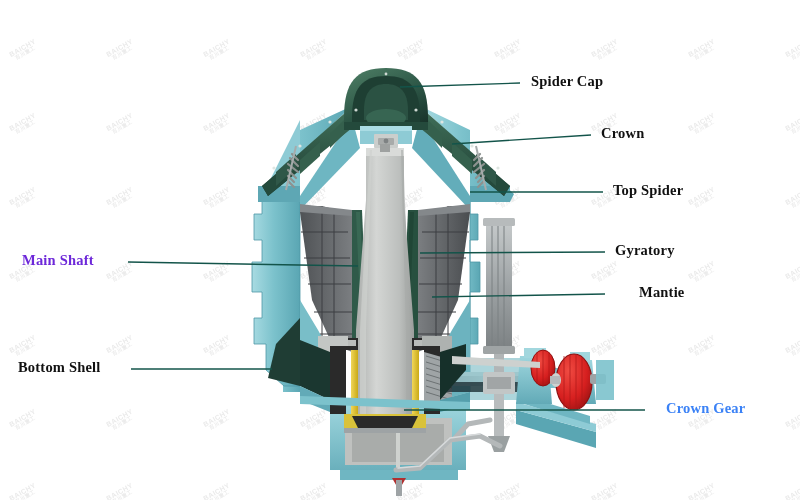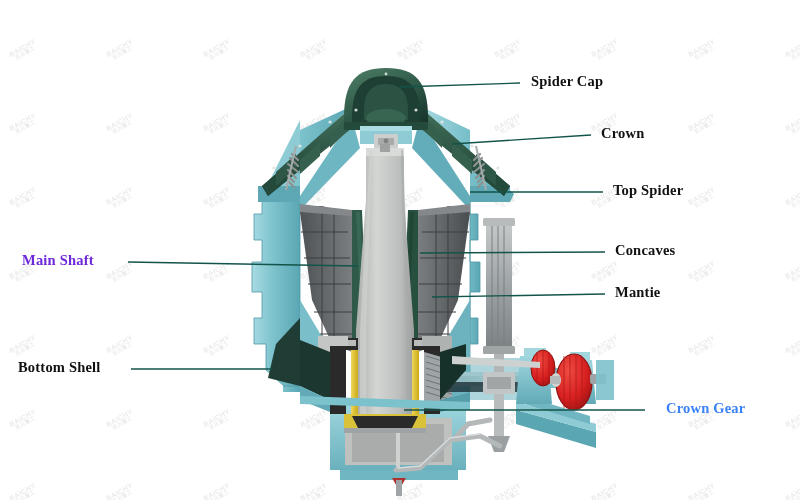--- a/index.html
+++ b/index.html
@@ -594,20 +594,20 @@
         <line x1="128" y1="262" x2="358" y2="266" stroke="#13544a"></line>
         <line x1="131" y1="369" x2="272" y2="369" stroke="#13544a"></line>
       </g>
   </svg>
 
 
   <div id="label-host">
       <div class="label" style="left: 531px; top: 73px; color: rgb(17, 17, 17);">Spider Cap</div>
       <div class="label" style="left: 601px; top: 125px; color: rgb(17, 17, 17);">Crown</div>
       <div class="label" style="left: 613px; top: 182px; color: rgb(17, 17, 17);">Top Spider</div>
-      <div class="label" style="left: 615px; top: 242px; color: rgb(17, 17, 17);">Concaves</div>
-      <div class="label" style="left: 615px; top: 284px; color: rgb(17, 17, 17);">Mantie</div>
+      <div class="label" style="left: 615px; top: 242px; color: rgb(17, 17, 17);">Gyratory</div>
+      <div class="label" style="left: 639px; top: 284px; color: rgb(17, 17, 17);">Mantie</div>
       <div class="label" style="left: 666px; top: 400px; color: #3b82f6;">Crown Gear</div>
       <div class="label" style="left: 22px; top: 252px; color: #6d28d9;">Main Shaft</div>
       <div class="label" style="left: 18px; top: 359px; color: rgb(17, 17, 17); font-family: Liberation Serif, serif;">Bottom Shell</div>
     </div>
 
 </div>
 
 </body></html>

